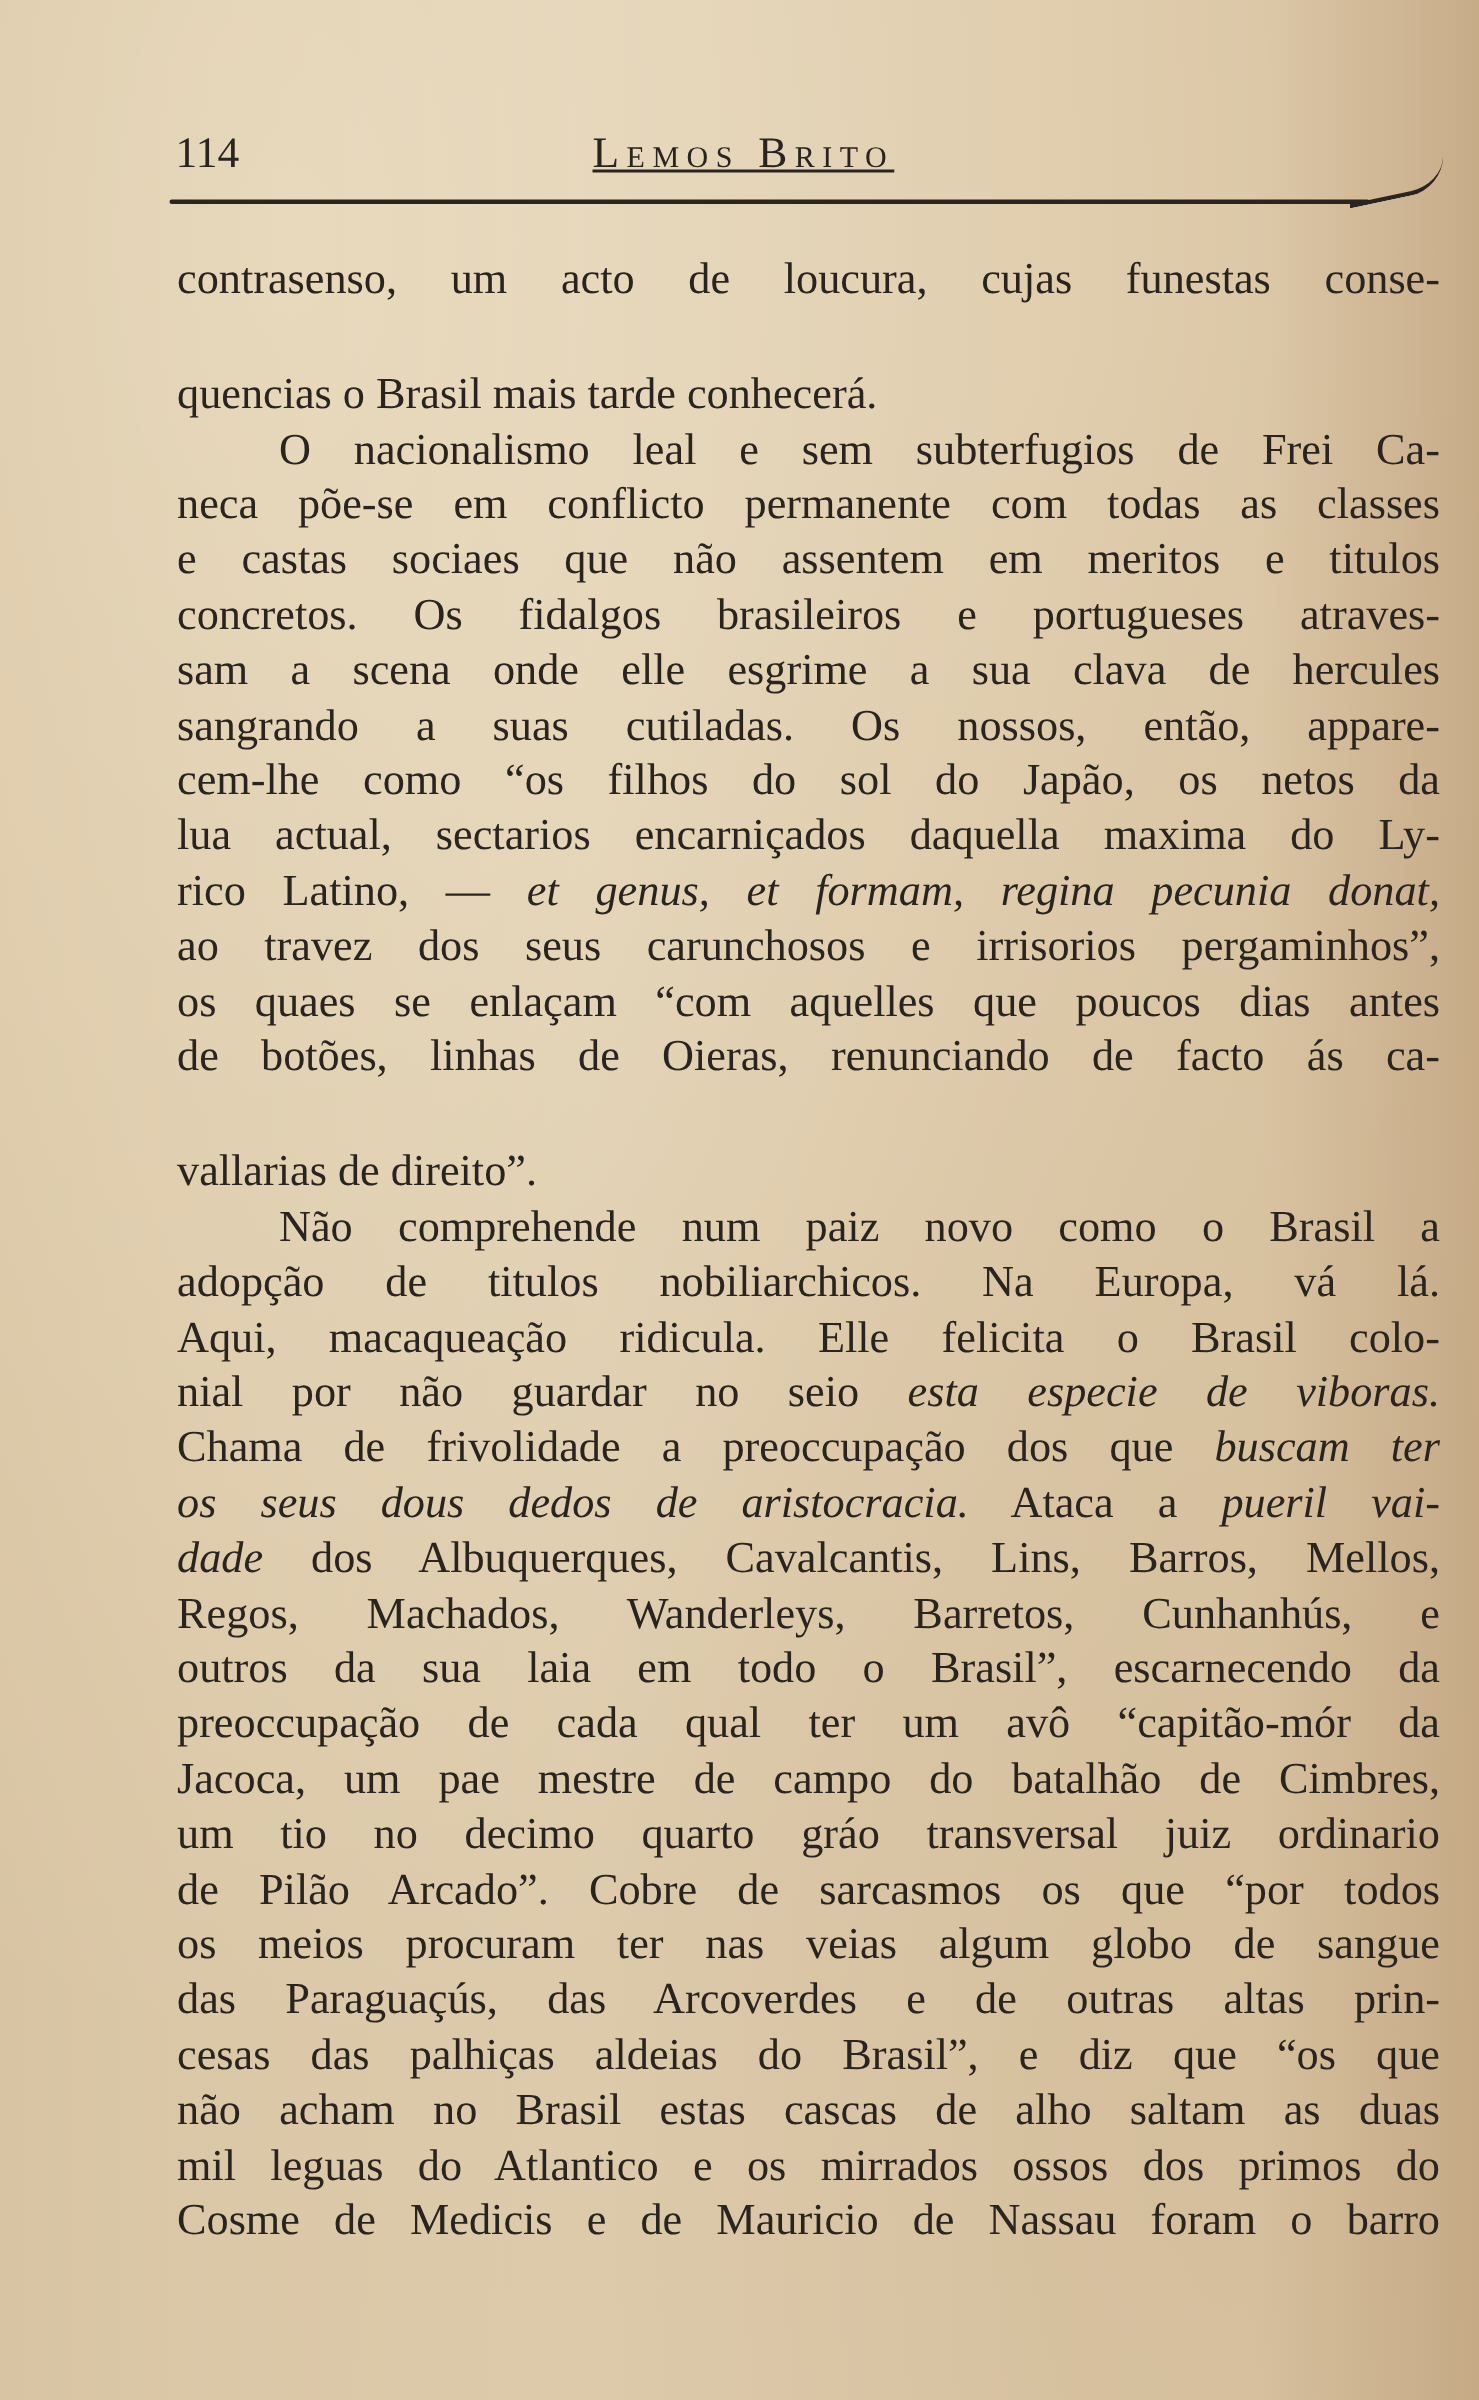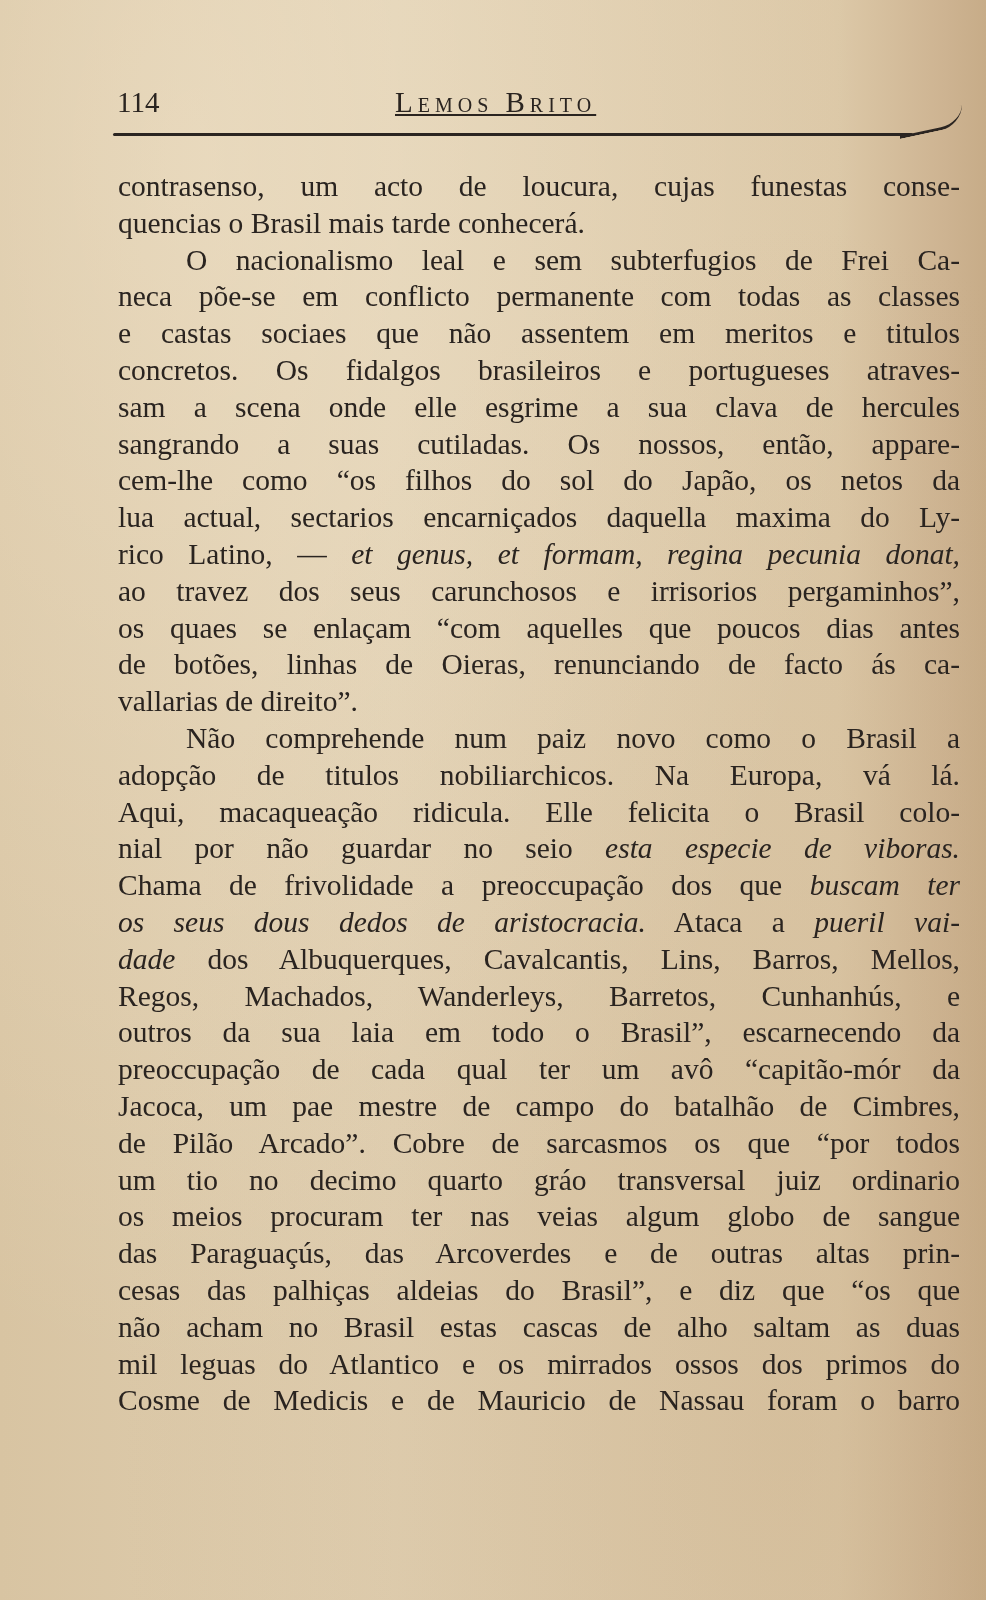--- a/index.html
+++ b/index.html
@@ -78,20 +78,21 @@
       height: 36.8px;
       font-size: 29.5px;
       line-height: 36.8px;
       white-space: nowrap;
       text-align: justify;
       text-align-last: justify;
       position: relative;
     }
     .line.last {
       text-align-last: left;
+      margin-top: 40px;
     }
     .line.indent {
       padding-left: 68px;
     }
     em { font-style: italic; margin-top: 38px; }
   </style>
 </head>
 <body>
 
 <div class="page">
@@ -123,22 +124,22 @@
     <div class="line"><span>adopção de titulos nobiliarchicos. Na Europa, vá lá.</span></div>
     <div class="line"><span>Aqui, macaqueação ridicula. Elle felicita o Brasil colo-</span></div>
     <div class="line"><span>nial por não guardar no seio </span><em>esta especie de viboras.</em></div>
     <div class="line"><span>Chama de frivolidade a preoccupação dos que </span><em>buscam ter</em></div>
     <div class="line"><em>os seus dous dedos de aristocracia.</em><span> Ataca a </span><em>pueril vai-</em></div>
     <div class="line"><em>dade</em><span> dos Albuquerques, Cavalcantis, Lins, Barros, Mellos,</span></div>
     <div class="line"><span>Regos, Machados, Wanderleys, Barretos, Cunhanhús, e</span></div>
     <div class="line"><span>outros da sua laia em todo o Brasil”, escarnecendo da</span></div>
     <div class="line"><span>preoccupação de cada qual ter um avô “capitão-mór da</span></div>
     <div class="line"><span>Jacoca, um pae mestre de campo do batalhão de Cimbres,</span></div>
+    <div class="line"><span>um tio no decimo quarto gráo transversal juiz ordinario</span></div>
     <div class="line"><span>de Pilão Arcado”. Cobre de sarcasmos os que “por todos</span></div>
-    <div class="line"><span>um tio no decimo quarto gráo transversal juiz ordinario</span></div>
     <div class="line"><span>os meios procuram ter nas veias algum globo de sangue</span></div>
     <div class="line"><span>das Paraguaçús, das Arcoverdes e de outras altas prin-</span></div>
     <div class="line"><span>cesas das palhiças aldeias do Brasil”, e diz que “os que</span></div>
     <div class="line"><span>não acham no Brasil estas cascas de alho saltam as duas</span></div>
     <div class="line"><span>mil leguas do Atlantico e os mirrados ossos dos primos do</span></div>
     <div class="line"><span>Cosme de Medicis e de Mauricio de Nassau foram o barro</span></div>
   </div>
 </div>
 
 </body></html>

